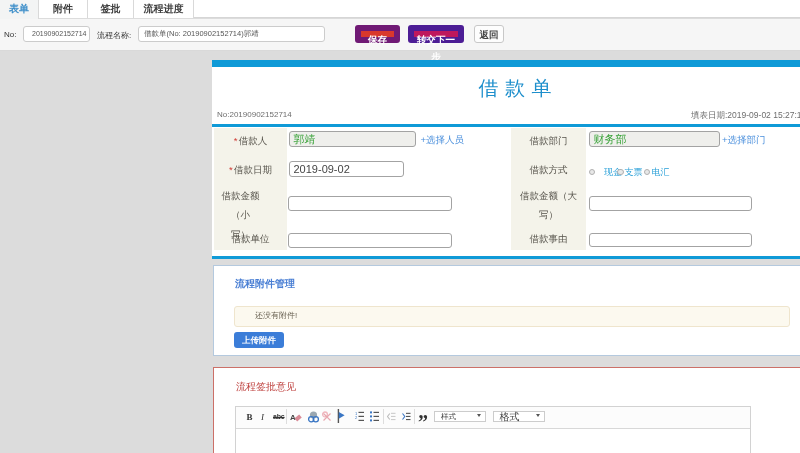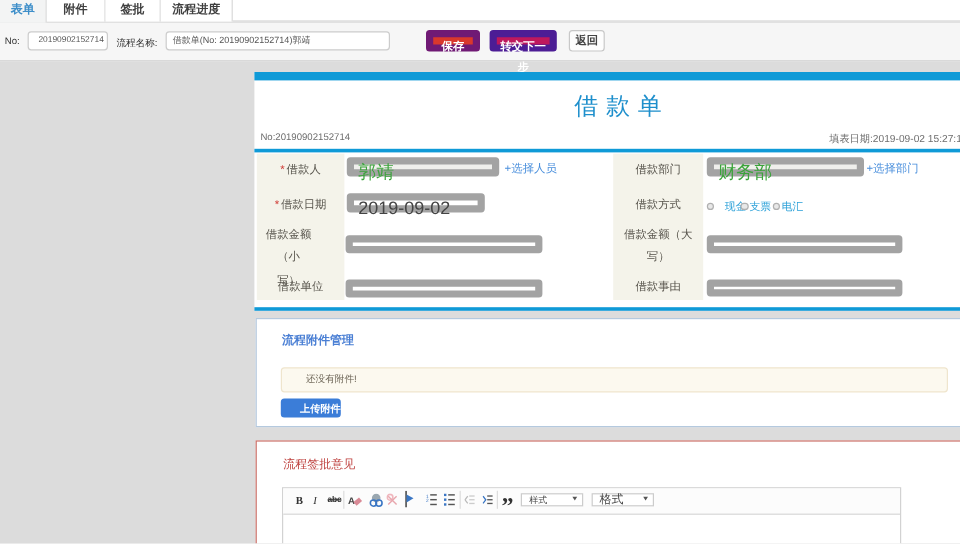--- a/index.html
+++ b/index.html
@@ -16,21 +16,21 @@
 .tinput { position:absolute; background:#fff; border:1px solid #ccc; border-radius:3px; font-size:8px; color:#555; padding-left:5px; line-height:14px; white-space:nowrap; overflow:hidden; }
 .btn { position:absolute; top:25px; height:18px; border-radius:3px; font-size:9.5px; font-weight:bold; color:#fff; text-align:center; line-height:17px; }
 
 #panel1 { left:212px; top:60px; width:600px; height:199px; background:#fff; }
 #bluebar { left:0; top:0; width:600px; height:6.5px; background:#0f9ad7; }
 .blueline { position:absolute; left:0; width:600px; height:2.7px; background:#0f9ad7; }
 .fmeta { position:absolute; font-size:8px; color:#6e6e6e; }
 .lblcol { position:absolute; background:#f4f3ea; }
 .flabel { position:absolute; font-size:9.5px; color:#55524a; text-align:center; }
 .req { color:#d03c36; margin-right:1.5px; }
-.finput { position:absolute; background:#fff; border:6px solid #a3a3a3; border-radius:3px; font-size:15px; color:#444; padding-left:5px; }
+.finput { position:absolute; background:#fff; border:1px solid #a3a3a3; border-radius:3px; font-size:11px; color:#444; padding-left:5px; }
 .finput.ro { background:#efefec; color:#3aa33a; }
 .flink { position:absolute; font-size:9.5px; color:#4a8fdc; }
 .radio { position:absolute; width:6.5px; height:6.5px; border-radius:50%; border:1px solid #b0b0b0; background:#e8e8e8; }
 .rlabel { position:absolute; font-size:9px; color:#2aa0d8; }
 
 #panel2 { left:213px; top:265px; width:596px; height:91px; background:#fff; border:1px solid #b4c9de; }
 
 #panel3 { left:213px; top:367px; width:596px; height:100px; background:#fff; border:1px solid #cc7068; }
 .sep { position:absolute; width:1px; background:#ddd; top:409px; height:15px; }
 .ed { position:absolute; color:#333; }
@@ -89,21 +89,21 @@
     <div class="radio" style="left:431.5px; top:108.5px;"></div>
     <div class="rlabel" style="left:439.5px; top:106px;">电汇</div>
     <div class="finput" style="left:377px; top:136px; width:163px; height:15px;"></div>
     <div class="finput" style="left:377px; top:172.5px; width:163px; height:14.5px;"></div>
     <div class="blueline" style="top:195.5px; height:3px;"></div>
   </div>
 
   <div id="panel2" class="abs">
     <div class="abs" style="left:21px; top:11px; font-size:10px; font-weight:bold; color:#4a7fd4;">流程附件管理</div>
     <div class="abs" style="left:20px; top:39.5px; width:556px; height:21px; background:#fcf9ef; border:1px solid #efe5cd; border-radius:3px; font-size:8px; color:#6b6455; line-height:18.5px; padding-left:20px;">还没有附件!</div>
-    <div class="abs" style="left:20px; top:66px; width:50px; height:16px; background:#3b7dd8; border-radius:3px; font-size:8.5px; font-weight:bold; color:#fff; text-align:right; line-height:16px;">上传附件</div>
+    <div class="abs" style="left:20px; top:66px; width:50px; height:16px; background:#3b7dd8; border-radius:3px; font-size:8.5px; font-weight:bold; color:#fff; text-align:center; line-height:16px;">上传附件</div>
   </div>
 
   <div id="panel3" class="abs">
     <div class="abs" style="left:22px; top:12px; font-size:10px; font-weight:normal; color:#bf4340;">流程签批意见</div>
     <div class="abs" style="left:20.5px; top:38px; width:516px; height:62px; background:#fff; border:1px solid #d2d2d2;"></div>
     <div class="abs" style="left:21.5px; top:39px; width:514px; height:22px; background:#fcfcfc; border-bottom:1px solid #d8d8d8;"></div>
   </div>
 
   <div class="ed abs" style="left:246.5px; top:412px; font-size:9px; font-weight:bold; font-family:'Liberation Serif',serif;">B</div>
   <div class="ed abs" style="left:261px; top:412px; font-size:9px; font-style:italic; font-family:'Liberation Serif',serif;">I</div>

